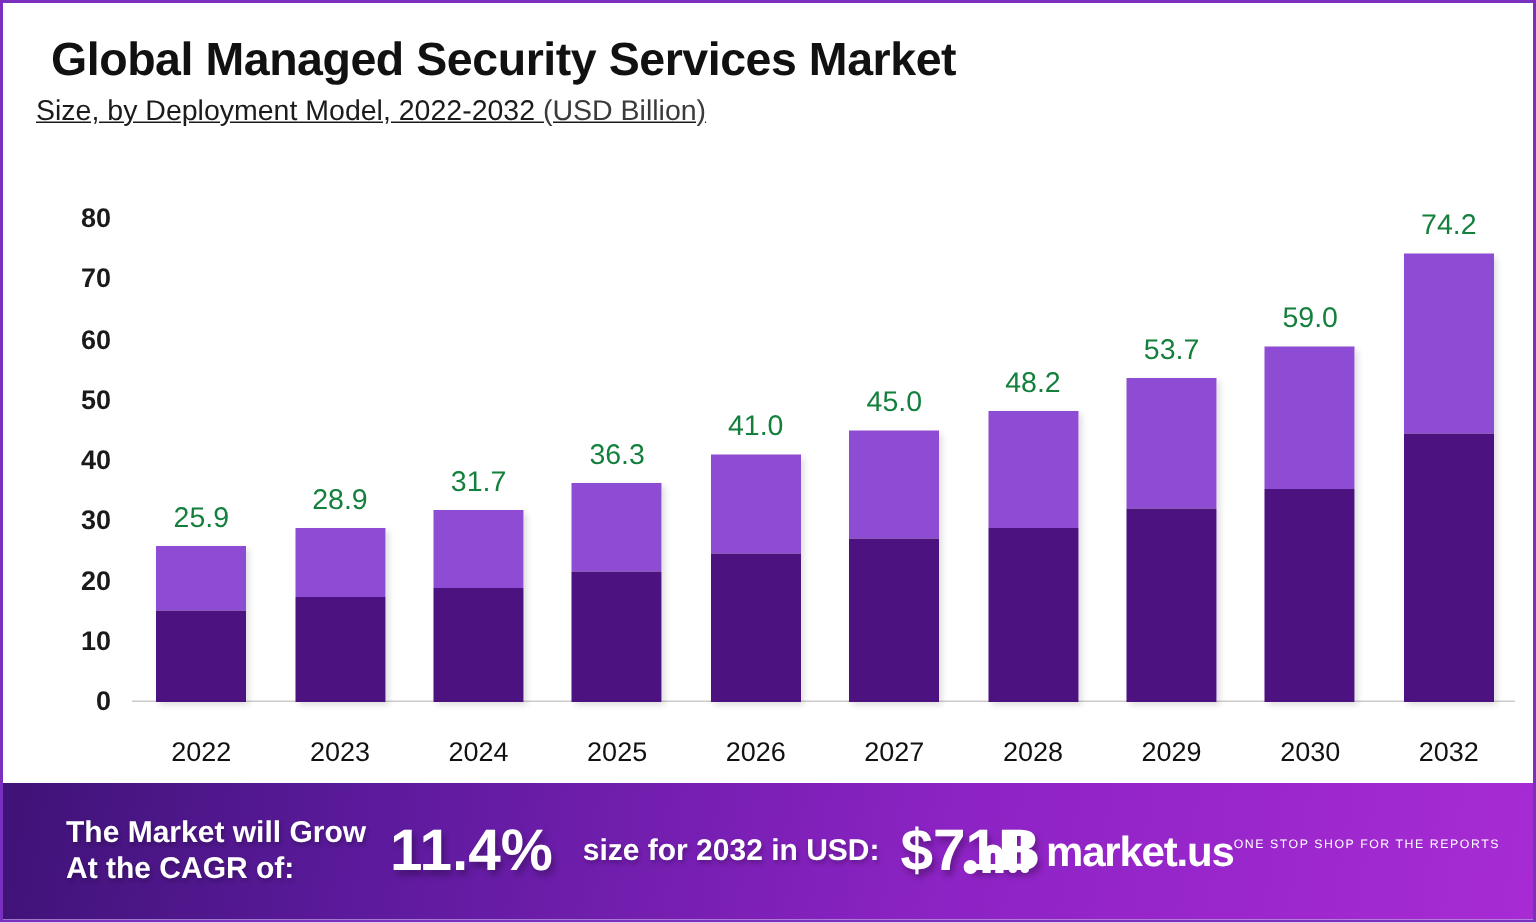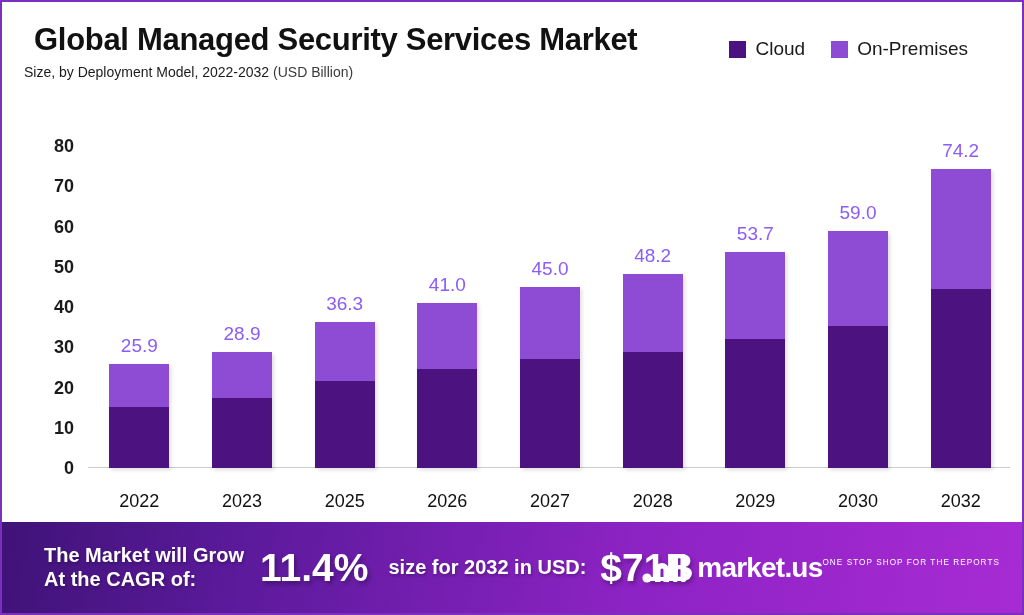--- a/index.html
+++ b/index.html
@@ -19,21 +19,21 @@
 
   
   .header { position: absolute; left: 0; top: 0; width: 1024px; height: 100px; }
   .title {
     position: absolute; left: 32px; top: 20px;
     font-size: 31px; font-weight: bold; color: #111111;
     letter-spacing: -0.3px; white-space: nowrap;
   }
   .subtitle {
     position: absolute; left: 22px; top: 62px;
-    font-size: 14px; color: #1b1b1b; white-space: nowrap;
+    font-size: 19px; color: #1b1b1b; white-space: nowrap; text-decoration: underline;
   }
   .subtitle .paren { color: #3a3a3a; }
 
   .legend {
     position: absolute; right: 58px; top: 36px;
     display: flex; align-items: center; gap: 26px;
   }
   .legend-item { display: flex; align-items: center; gap: 9px; }
   .legend-swatch { width: 17px; height: 17px; display: inline-block; }
   .legend-label { font-size: 19px; color: #1a1a1a; white-space: nowrap; }
@@ -67,21 +67,21 @@
     position: relative;
     width: 60px;
     display: flex; flex-direction: column; justify-content: flex-end;
     margin-bottom: 54px;
     box-shadow: 2px 2px 4px rgba(0,0,0,0.13);
   }
   .seg-top { width: 100%; }
   .seg-bottom { width: 100%; }
   .bar-value {
     position: absolute; left: 50%; transform: translateX(-50%);
-    font-size: 19px; color: #8b5cf6; white-space: nowrap;
+    font-size: 19px; color: #15803d; white-space: nowrap;
   }
   .x-label {
     position: absolute; bottom: 10px; left: 50%; transform: translateX(-50%);
     font-size: 18px; font-weight: normal; color: #111111; white-space: nowrap;
   }
 
   
   .footer {
     position: absolute; left: 0; bottom: 0; width: 1024px; height: 91px;
     background: linear-gradient(100deg, #3f1377 0%, #5c1a9c 24%, #8d23c4 62%, #a82bd4 100%);
@@ -122,30 +122,20 @@
 
 <div id="infographic">
 
   <div class="header">
     <div class="title">Global Managed Security Services Market</div>
     <div class="subtitle">
       <span>Size, by Deployment Model, 2022-2032</span>
       <span class="paren">(USD Billion)</span>
     </div>
 
-    <div class="legend">
-      <div class="legend-item">
-        <span class="legend-swatch" style="background:#4C1380"></span>
-        <span class="legend-label">Cloud</span>
-      </div>
-      <div class="legend-item">
-        <span class="legend-swatch" style="background:#8E4CD4"></span>
-        <span class="legend-label">On-Premises</span>
-      </div>
-    </div>
   </div>
 
   <div class="plot">
     <div class="y-axis" id="y-axis">
         <div class="y-tick" style="top: 366px;">0</div>
         <div class="y-tick" style="top: 325.75px;">10</div>
         <div class="y-tick" style="top: 285.5px;">20</div>
         <div class="y-tick" style="top: 245.25px;">30</div>
         <div class="y-tick" style="top: 205px;">40</div>
         <div class="y-tick" style="top: 164.75px;">50</div>
@@ -163,20 +153,28 @@
           <div class="bar-value" style="bottom: 165.248px;">25.9</div>
           <div class="x-label">2022</div>
         </div>
         <div class="bar-group">
           <div class="bar-col" style="height: 116.323px;">
             <div class="seg-top" style="background: rgb(142, 76, 212); height: 46.69px;"></div>
             <div class="seg-bottom" style="background: rgb(76, 19, 128); height: 69.6325px;"></div>
           </div>
           <div class="bar-value" style="bottom: 177.322px;">28.9</div>
           <div class="x-label">2023</div>
+        </div>
+        <div class="bar-group">
+          <div class="bar-col" style="height: 127.593px;">
+            <div class="seg-top" style="background: rgb(142, 76, 212); height: 51.1175px;"></div>
+            <div class="seg-bottom" style="background: rgb(76, 19, 128); height: 76.475px;"></div>
+          </div>
+          <div class="bar-value" style="bottom: 188.593px;">31.7</div>
+          <div class="x-label">2024</div>
         </div>
         <div class="bar-group">
           <div class="bar-col" style="height: 146.107px;">
             <div class="seg-top" style="background: rgb(142, 76, 212); height: 59.1675px;"></div>
             <div class="seg-bottom" style="background: rgb(76, 19, 128); height: 86.94px;"></div>
           </div>
           <div class="bar-value" style="bottom: 207.107px;">36.3</div>
           <div class="x-label">2025</div>
         </div>
         <div class="bar-group">

